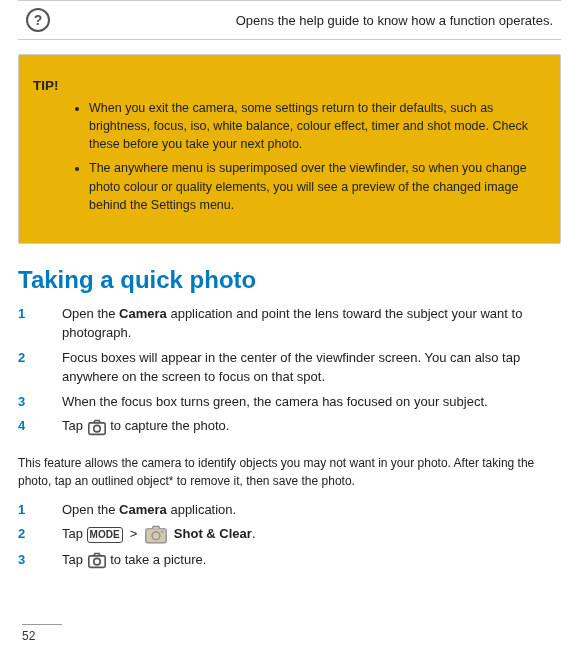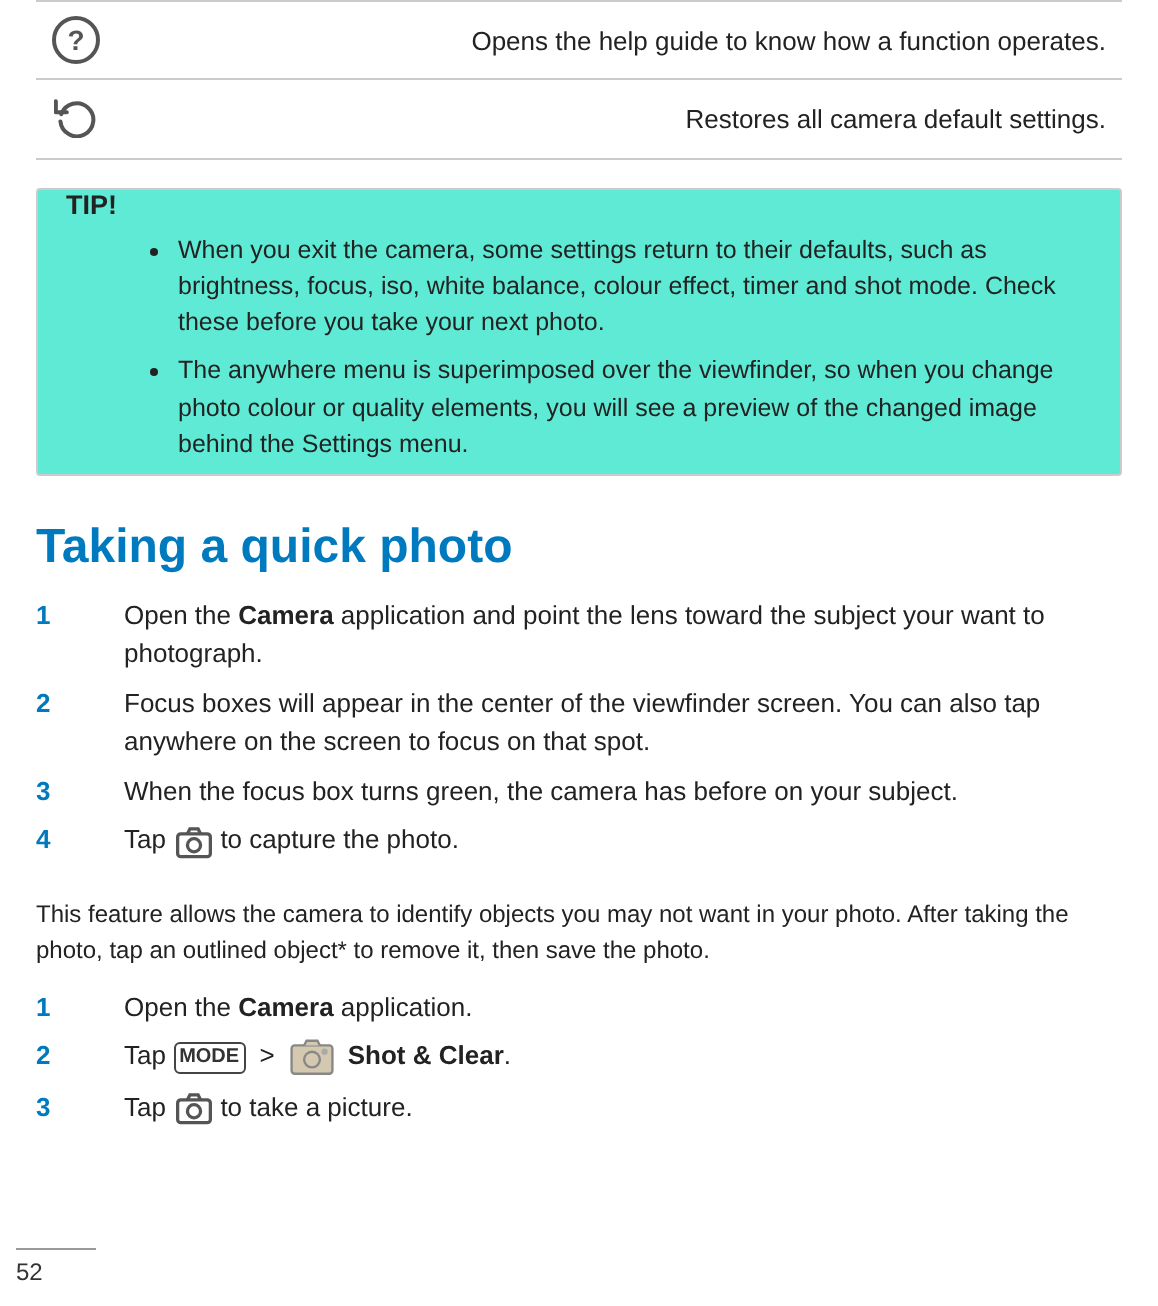--- a/index.html
+++ b/index.html
@@ -48,22 +48,22 @@
     }
     .icon-refresh {
       display: inline-block;
       width: 22px;
       height: 22px;
     }
 
     
     .tip-box {
       border: 1.5px solid #ccc;
-      background: #5eead4;
-      padding: 0 14px;
+      background: #eab308;
+      padding: 23px 14px;
       margin-bottom: 22px;
       border-radius: 2px;
     }
     .tip-title {
       font-weight: bold;
       font-size: 13.5px;
       margin-bottom: 6px;
     }
     .tip-box ul {
       padding-left: 16px;
@@ -128,21 +128,21 @@
     .section-para {
       font-size: 12px;
       line-height: 1.5;
       margin-bottom: 10px;
     }
 
     
     .page-number {
       position: absolute;
       bottom: 10px;
-      left: 8px;
+      left: 22px;
       font-size: 12px;
       color: #333;
       border-top: 1px solid #999;
       padding-top: 4px;
       width: 40px;
     }
 
     .page-container {
       position: relative;
       min-height: 653px;
@@ -155,29 +155,20 @@
   <div class="page-wrapper">
 
     <table class="icon-table">
       <tbody>
           <tr>
         <td class="icon-cell">
           <span class="icon-circle">?</span>
         </td>
         <td>Opens the help guide to know how a function operates.</td>
       </tr>
-      <tr>
-        <td class="icon-cell">
-          <svg class="icon-refresh" viewBox="0 0 24 24" fill="none" stroke="#555" stroke-width="2.2" stroke-linecap="round" stroke-linejoin="round">
-            <polyline points="1 4 1 10 7 10"></polyline>
-            <path d="M3.51 15a9 9 0 1 0 .49-4"></path>
-          </svg>
-        </td>
-        <td>Restores all camera default settings.</td>
-      </tr>
     </tbody>
       </table>
 
     <div class="tip-box">
       <div class="tip-title">TIP!</div>
       <ul>
         <li>When you exit the camera, some settings return to their defaults, such as brightness, focus, iso, white balance, colour effect, timer and shot mode. Check these before you take your next photo.</li>
         <li>The anywhere menu is superimposed over the viewfinder, so when you change photo colour or quality elements, you will see a preview of the changed image behind the Settings menu.</li>
       </ul>
     </div>
@@ -188,21 +179,21 @@
         <li>
           <span class="num">1</span>
           <span class="text">Open the <strong>Camera</strong> application and point the lens toward the subject your want to photograph.</span>
         </li>
         <li>
           <span class="num">2</span>
           <span class="text">Focus boxes will appear in the center of the viewfinder screen. You can also tap anywhere on the screen to focus on that spot.</span>
         </li>
         <li>
           <span class="num">3</span>
-          <span class="text">When the focus box turns green, the camera has before on your subject.</span>
+          <span class="text">When the focus box turns green, the camera has focused on your subject.</span>
         </li>
         <li>
           <span class="num">4</span>
           <span class="text">Tap 
             <svg style="display:inline-block;vertical-align:middle;width:20px;height:18px;" viewBox="0 0 24 22" fill="none">
               <rect x="2" y="6" width="20" height="14" rx="2" stroke="#555" stroke-width="2" fill="none"></rect>
               <circle cx="12" cy="13" r="4" stroke="#555" stroke-width="2" fill="none"></circle>
               <path d="M8 6 L9.5 3 H14.5 L16 6" stroke="#555" stroke-width="2" fill="none"></path>
             </svg>
             to capture the photo.

